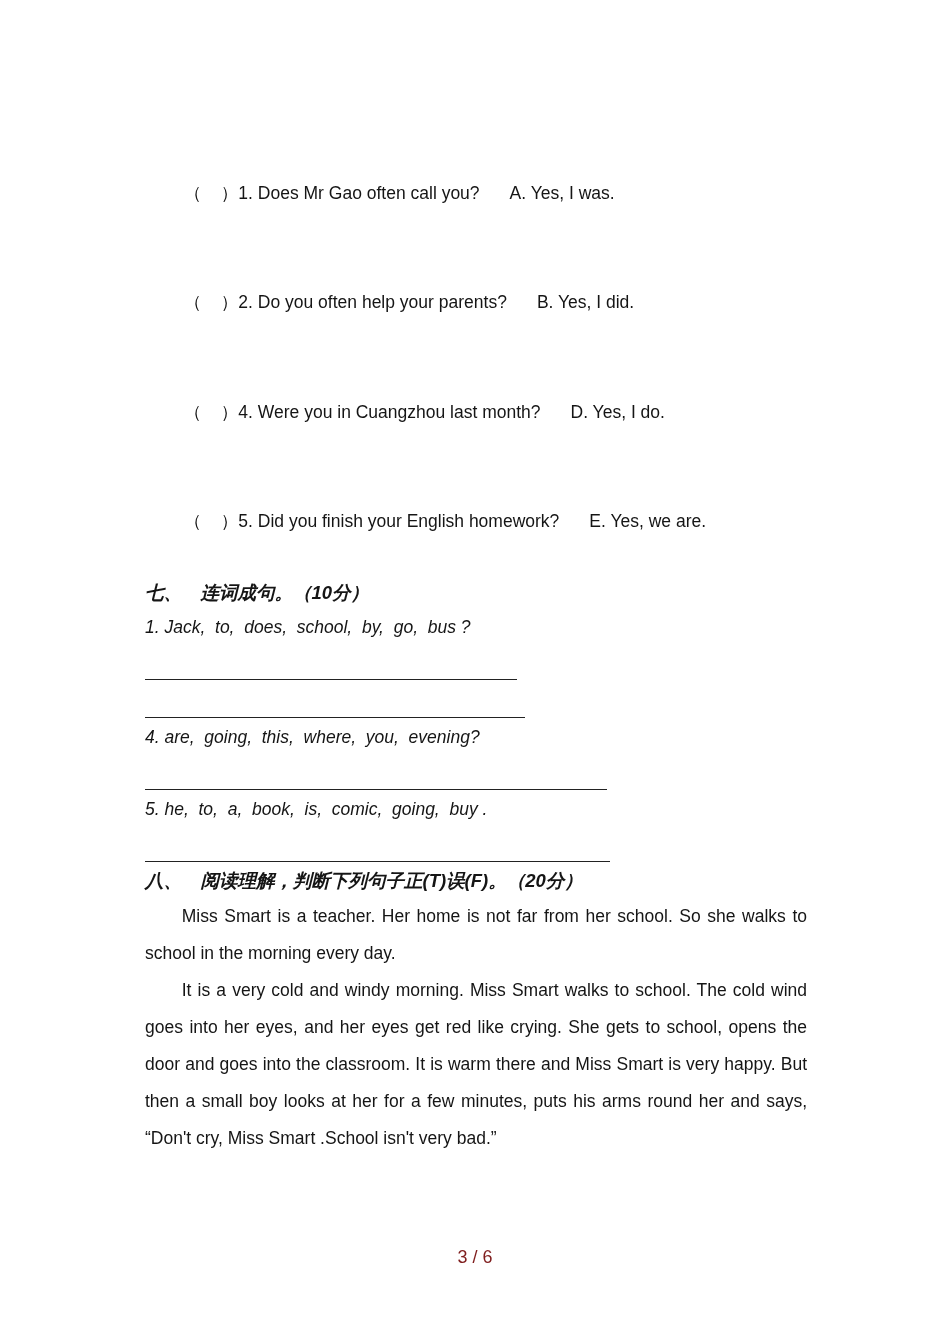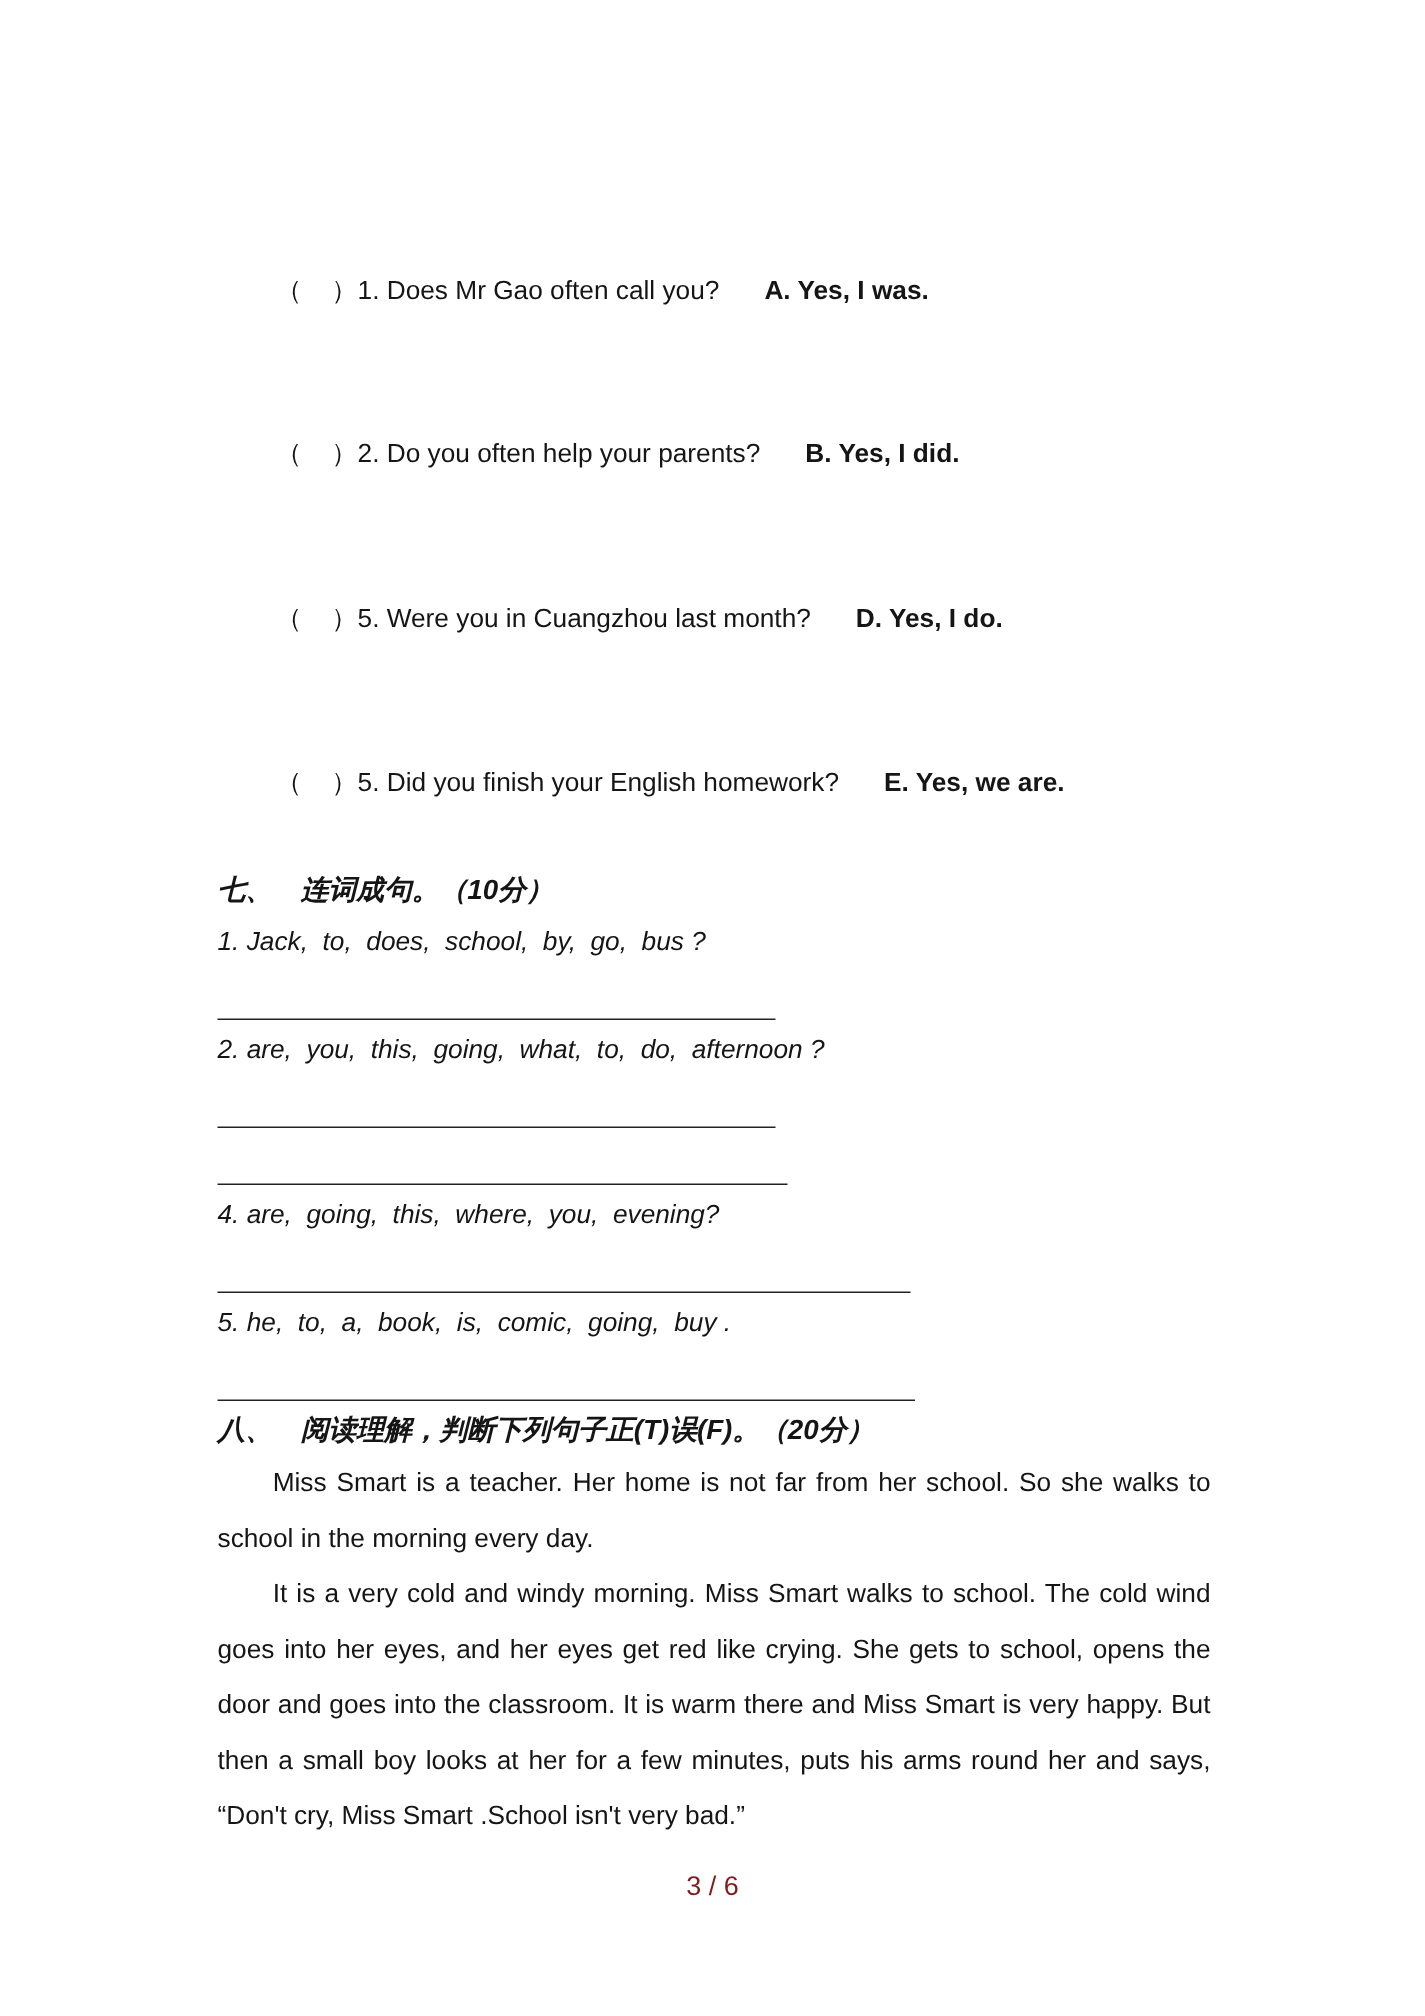--- a/index.html
+++ b/index.html
@@ -23,21 +23,21 @@
     top: 138px;
     left: 145px;
     width: 662px;
   }
   
   .match-row {
     font-size: 17.5px;
     line-height: 36.5px;
     white-space: pre-wrap;
   }
-  .match-a { margin-left: 30px; font-weight: bold; }
+  .match-a { margin-left: 30px; }
   
   .sec-title {
     font-size: 18.5px;
     font-weight: 700;
     line-height: 34px;
     margin: 0;
     white-space: pre-wrap;
     font-style: italic;
   }
   
@@ -76,36 +76,32 @@
   <div class="content">
 
     <section>
       <div class="match-row">
         <span>（    ）1. Does Mr Gao often call you?</span><span class="match-a">A. Yes, I was.</span>
       </div>
       <div class="match-row">
         <span>（    ）2. Do you often help your parents?</span><span class="match-a">B. Yes, I did.</span>
       </div>
       <div class="match-row">
-        <span>（    ）5. Were you in Cuangzhou last month?</span><span class="match-a">D. Yes, I do.</span>
+        <span>（    ）4. Were you in Cuangzhou last month?</span><span class="match-a">D. Yes, I do.</span>
       </div>
       <div class="match-row">
         <span>（    ）5. Did you finish your English homework?</span><span class="match-a">E. Yes, we are.</span>
       </div>
     </section>
 
     <section>
       <h2 class="sec-title">七、　连词成句。（10分）</h2>
 
       <div>
         <div class="s7-text">1. Jack,  to,  does,  school,  by,  go,  bus ?</div>
-        <div class="s7-blank" style="width:372px"></div>
-      </div>
-      <div>
-        <div class="s7-text">2. are,  you,  this,  going,  what,  to,  do,  afternoon ?</div>
         <div class="s7-blank" style="width:372px"></div>
       </div>
       <div>
         <div class="s7-blank" style="width:380px"></div>
       </div>
       <div>
         <div class="s7-text">4. are,  going,  this,  where,  you,  evening?</div>
         <div class="s7-blank" style="width:462px"></div>
       </div>
       <div>

